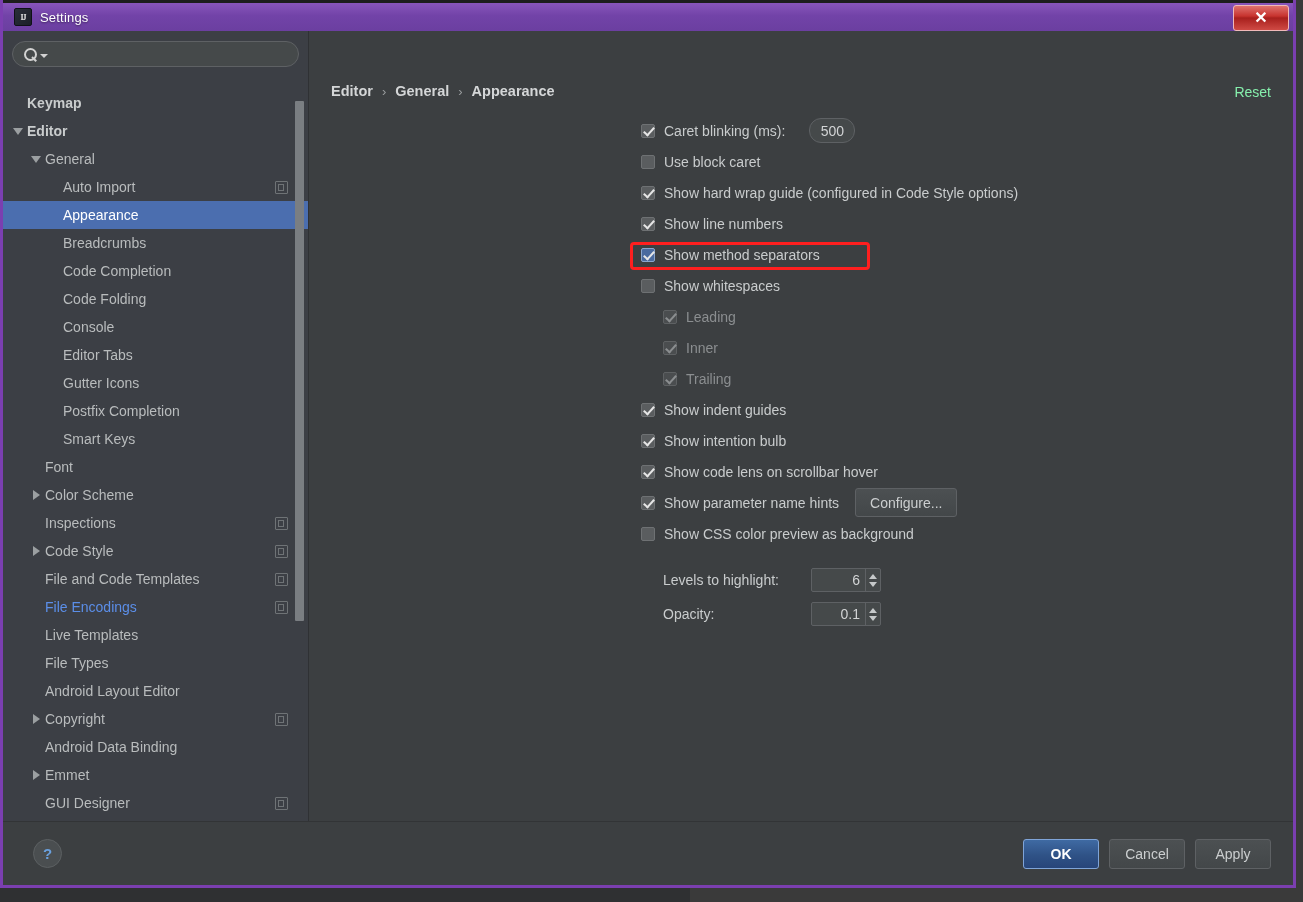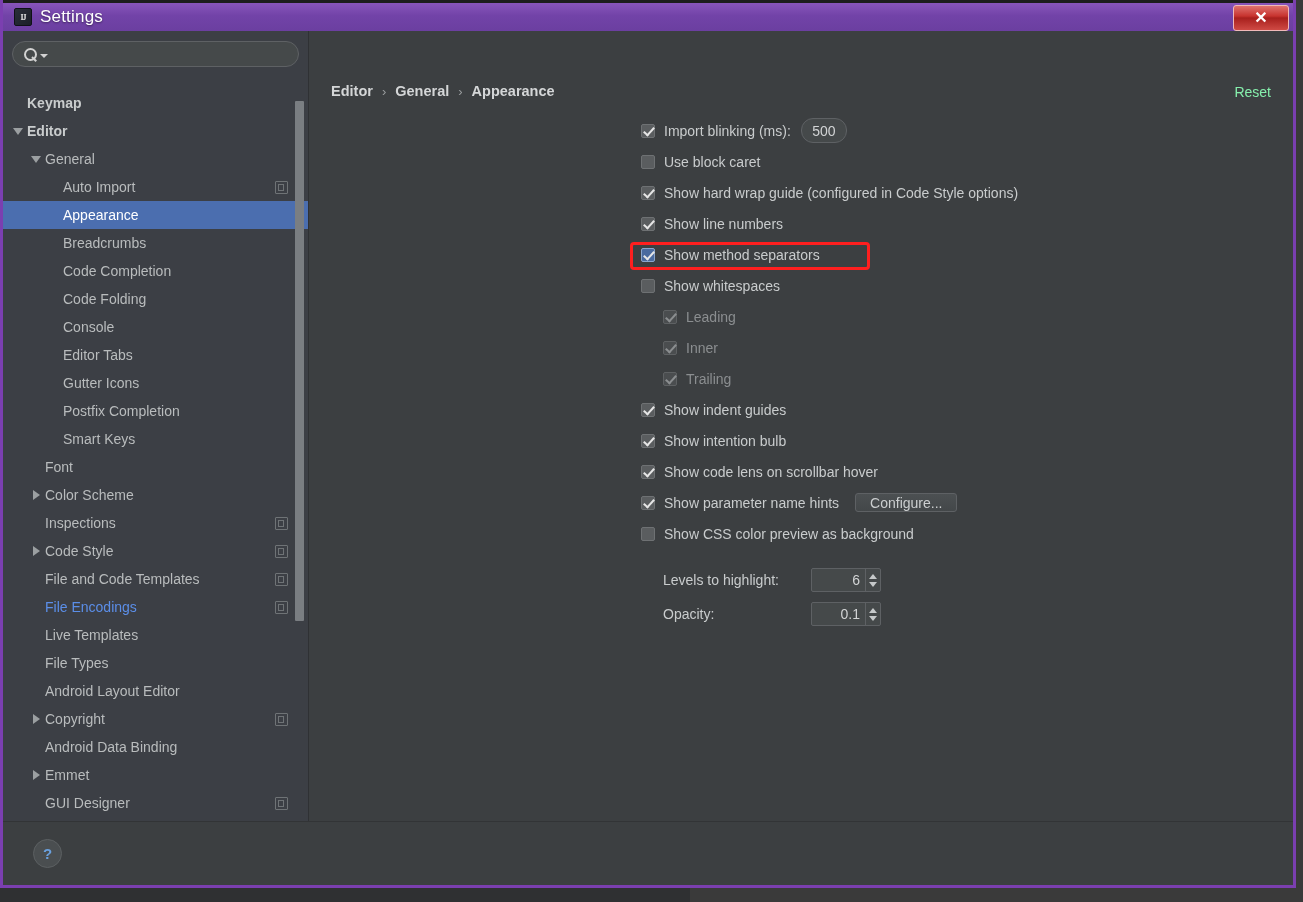--- a/index.html
+++ b/index.html
@@ -44,21 +44,21 @@
     border: 1px solid #0f1117; border-radius: 2px;
     position: relative; flex: none;
   }
   .tb-icon::before{
     content:"IJ"; position:absolute; inset:0;
     color:#e8e8e8; font-size:8px; font-weight:bold; letter-spacing:-1px;
     display:flex; align-items:center; justify-content:center;
     font-family:"Liberation Serif", serif;
   }
   #window-title {
-    color: #ffffff; font-size: 17px; letter-spacing: .2px;
+    color: #ffffff; font-size: 13px; letter-spacing: .2px;
     text-shadow: 0 1px 2px rgba(0,0,0,.45);
     text-align: center;
   }
   #close-btn {
     position: absolute; right: 4px; top: 2px;
     width: 56px; height: 26px;
     background: linear-gradient(180deg,#e0726f 0%,#c7332e 42%,#a8201d 50%,#cf4a44 100%);
     border: 1px solid #f0b9b9; border-radius: 3px;
     display: flex; align-items: center; justify-content: center;
     color: #fff; font-size: 16px; font-weight: bold; line-height: 1;
@@ -170,35 +170,35 @@
     transform: rotate(42deg);
   }
   .cb.focused { background:#4a6a9e; border-color:#8aa5cc; }
   .cb.disabled { background:#4a4d4f; border-color:#5e6163; }
   .cb.disabled::after { border-color:#8b8e90; }
 
   .opt-label { font-size:14px; color:#c9cccd; white-space:nowrap; }
   .opt-label.disabled { color:#8b8e90; }
 
   .num-field {
-    margin-left:10px; width:46px; height:25px;
+    margin-left:24px; width:46px; height:25px;
     background:#45494a; border:1px solid #5e6164; border-radius:12px;
     color:#d2d4d5; font-size:14px; display:flex; align-items:center;
     justify-content:center;
   }
 
   .btn {
     background: linear-gradient(180deg,#4c5052 0%,#434749 100%);
     border:1px solid #5e6164; border-radius:3px;
     color:#cbcecf; font-size:14px;
     padding:0 14px; height:28px; cursor:pointer;
     font-family:"Liberation Sans",sans-serif;
     display:inline-flex; align-items:center; justify-content:center;
   }
-  #configure-btn { margin-left:16px; height:19px; }
+  #configure-btn { margin-left:16px; height:29px; }
 
   .indent { margin-left:22px; }
 
   
   .spin-row { display:flex; align-items:center; height:26px; margin-bottom:8px; margin-left:22px;}
   .spin-label { font-size:14px; color:#c9cccd; width:148px; }
   .spinner {
     width:70px; height:24px; display:flex;
     background:#45494a; border:1px solid #5e6164; border-radius:2px;
   }
@@ -392,21 +392,21 @@
         <span>General</span>
         <span class="sep">›</span>
         <span>Appearance</span>
       </div>
 
       <div id="reset-link">Reset</div>
 
       <div id="options">
           <div class="opt-row">
             <span class="cb checked"></span>
-            <span class="opt-label">Import blinking (ms):</span>
+            <span class="opt-label">Caret blinking (ms):</span>
             <span class="num-field">500</span>
           </div>
           <div class="opt-row">
             <span class="cb"></span>
             <span class="opt-label">Use block caret</span>
           </div>
           <div class="opt-row">
             <span class="cb checked"></span>
             <span class="opt-label">Show hard wrap guide (configured in Code Style options)</span>
           </div>
@@ -480,15 +480,20 @@
         </div>
 
       <div id="annotation"></div>
     </div>
   </div>
 
   <div id="footer">
     <div id="help-btn">
       <span>?</span>
     </div>
+    <div id="footer-buttons">
+      <button class="btn footer-btn" id="ok-btn">OK</button>
+      <button class="btn footer-btn">Cancel</button>
+      <button class="btn footer-btn">Apply</button>
+    </div>
   </div>
 
 </div>
 
 </body></html>

